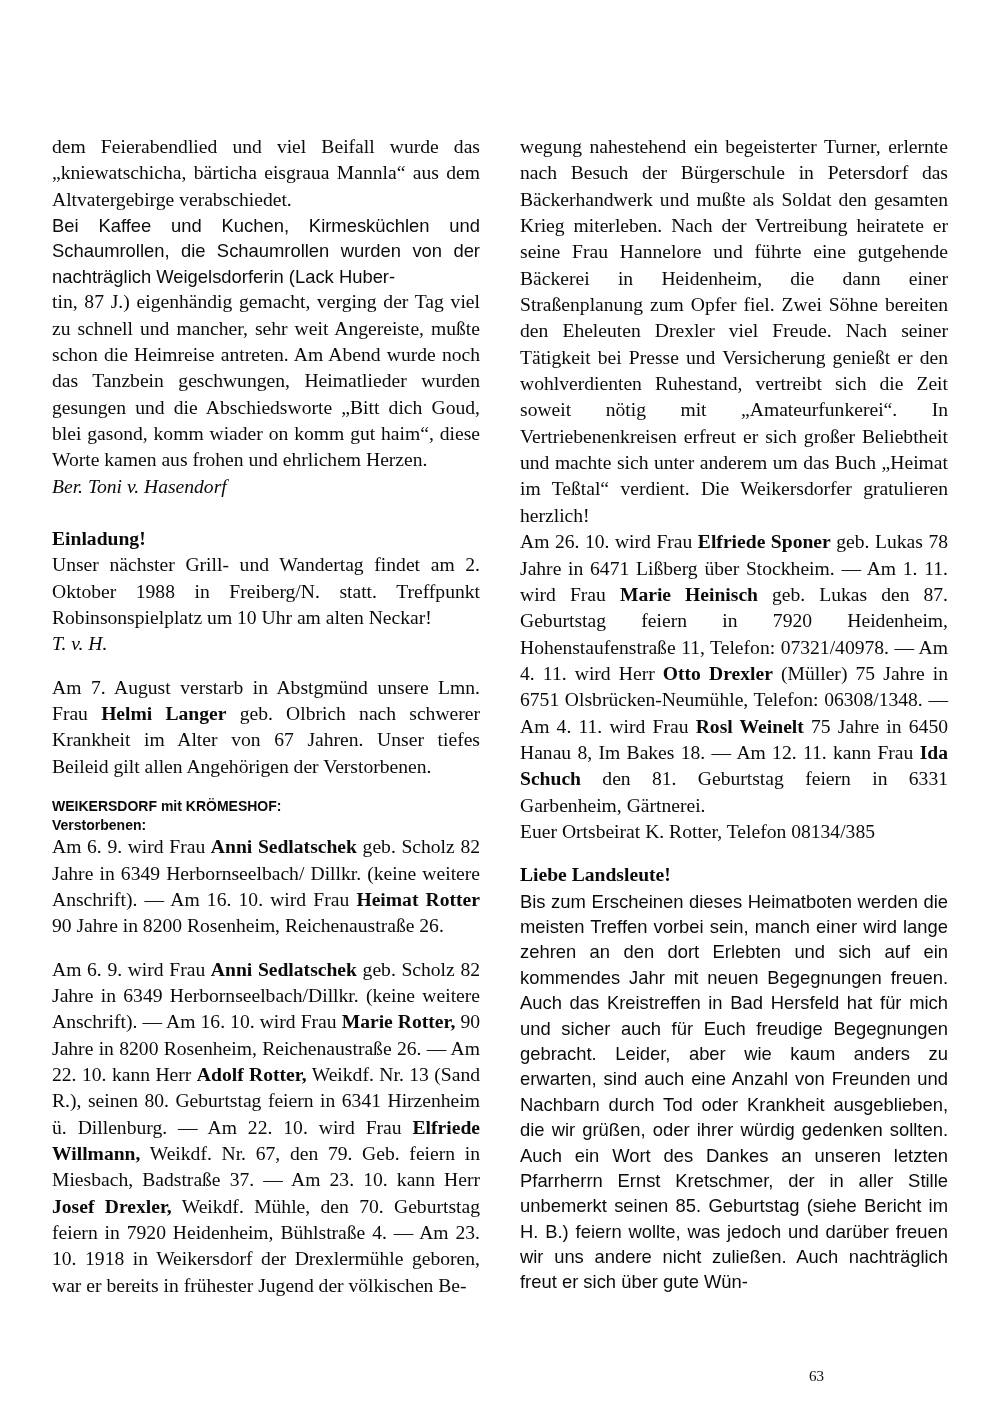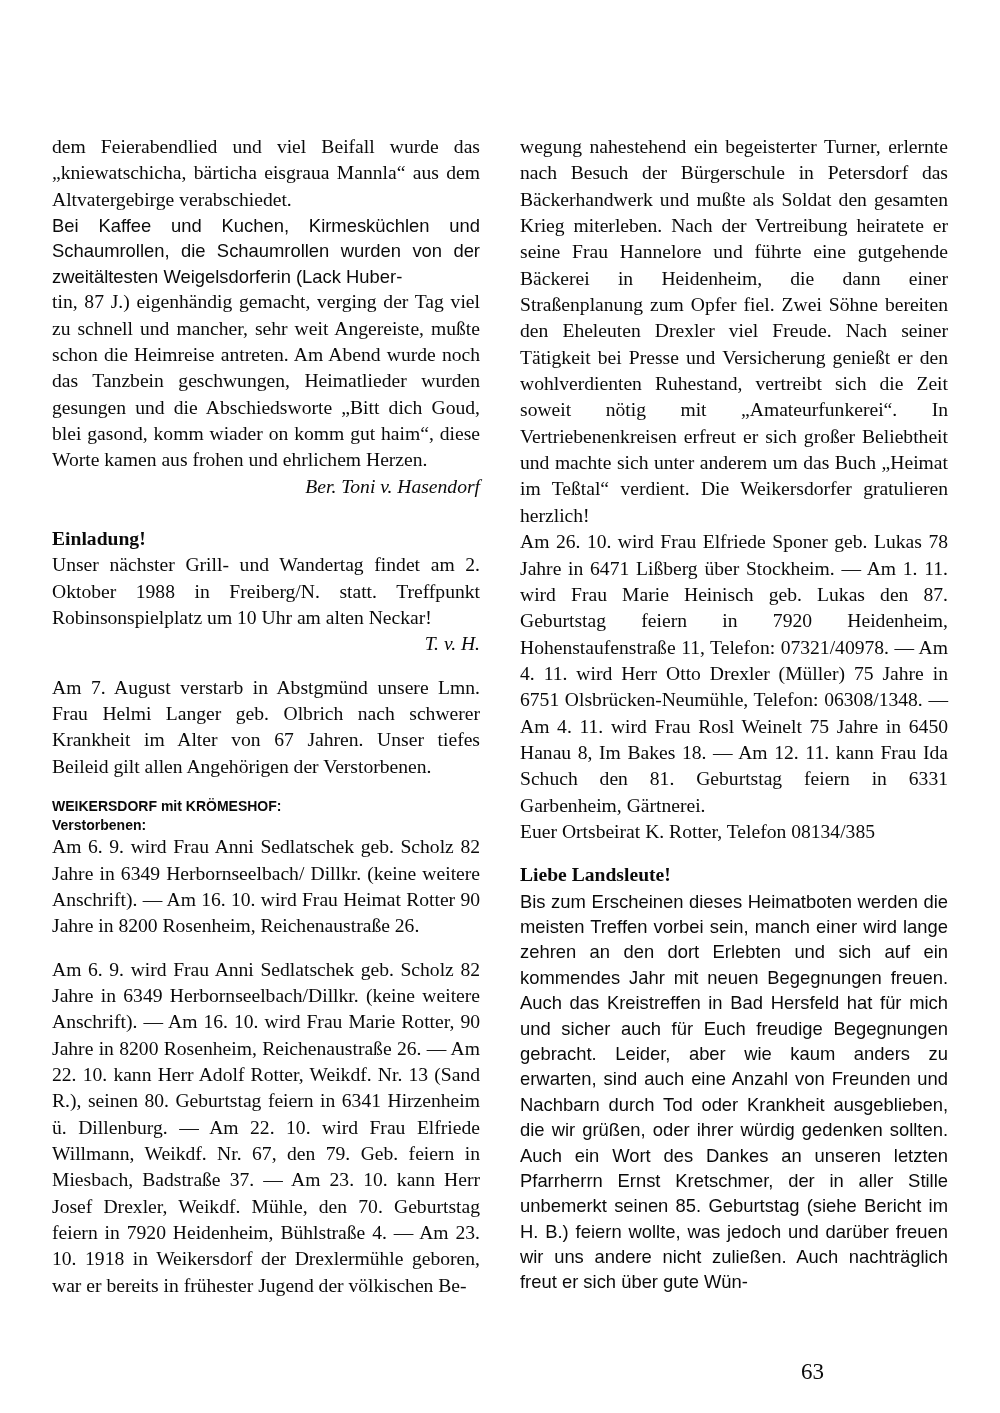--- a/index.html
+++ b/index.html
@@ -40,57 +40,57 @@
     text-justify: inter-word;
     hyphens: manual;
   }
   p.sans {
     font-family: "Liberation Sans", sans-serif;
     font-size: 18.4px;
     line-height: 1.38;
   }
   .gap-sm { margin-top: 26px; }
   .gap-md { margin-top: 17px; }
-  b, .b { font-weight: normal; }
+  b, .b { font-weight: bold; }
   .sig-line {
-    text-align: right;
+    text-align: left;
     font-style: italic;
     font-size: 19.6px;
     line-height: 1.345;
   }
   .head-sans-bold {
     font-family: "Liberation Sans", sans-serif;
     font-weight: bold;
     font-size: 14px;
     line-height: 1.33;
   }
   .head-serif-bold {
     font-weight: bold;
     font-size: 19.6px;
     line-height: 1.345;
   }
   .pageno {
     position: absolute;
     right: 56px;
     bottom: 44px;
-    font-size: 23px;
+    font-size: 15px;
     font-family: "Liberation Serif", serif;
   }
 </style>
 </head>
 <body>
 
 <div class="page">
   <div class="columns">
 
     <div class="col">
 
       <p>dem Feierabendlied und viel Beifall wurde das „kniewatschicha, bärticha eisgraua Mannla“ aus dem Altvatergebirge verabschiedet.</p>
 
-      <p class="sans">Bei Kaffee und Kuchen, Kirmesküchlen und Schaumrollen, die Schaumrollen wurden von der zweitältesten Weigelsdorferin (Lack Huber-</p>
+      <p class="sans">Bei Kaffee und Kuchen, Kirmesküchlen und Schaumrollen, die Schaumrollen wurden von der nachträglich Weigelsdorferin (Lack Huber-</p>
 
       <p><span>tin, 87 J.) eigenhändig gemacht, verging der Tag viel zu schnell und mancher, sehr weit Angereiste, mußte schon die Heimreise antreten. Am Abend wurde noch das Tanzbein geschwungen, Heimatlieder wurden gesungen und die Abschiedsworte „Bitt dich Goud, blei gasond, komm wiader on komm gut haim“, diese Worte kamen aus frohen und ehrlichem Herzen.</span></p>
 
       <p class="sig-line">Ber. Toni v. Hasendorf</p>
 
       <p class="head-serif-bold gap-sm">Einladung!</p>
 
       <p>Unser nächster Grill- und Wandertag findet am 2. Oktober 1988 in Freiberg/N. statt. Treffpunkt Robinsonspielplatz um 10 Uhr am alten Neckar!</p>
 
       <p class="sig-line">T. v. H.</p>

